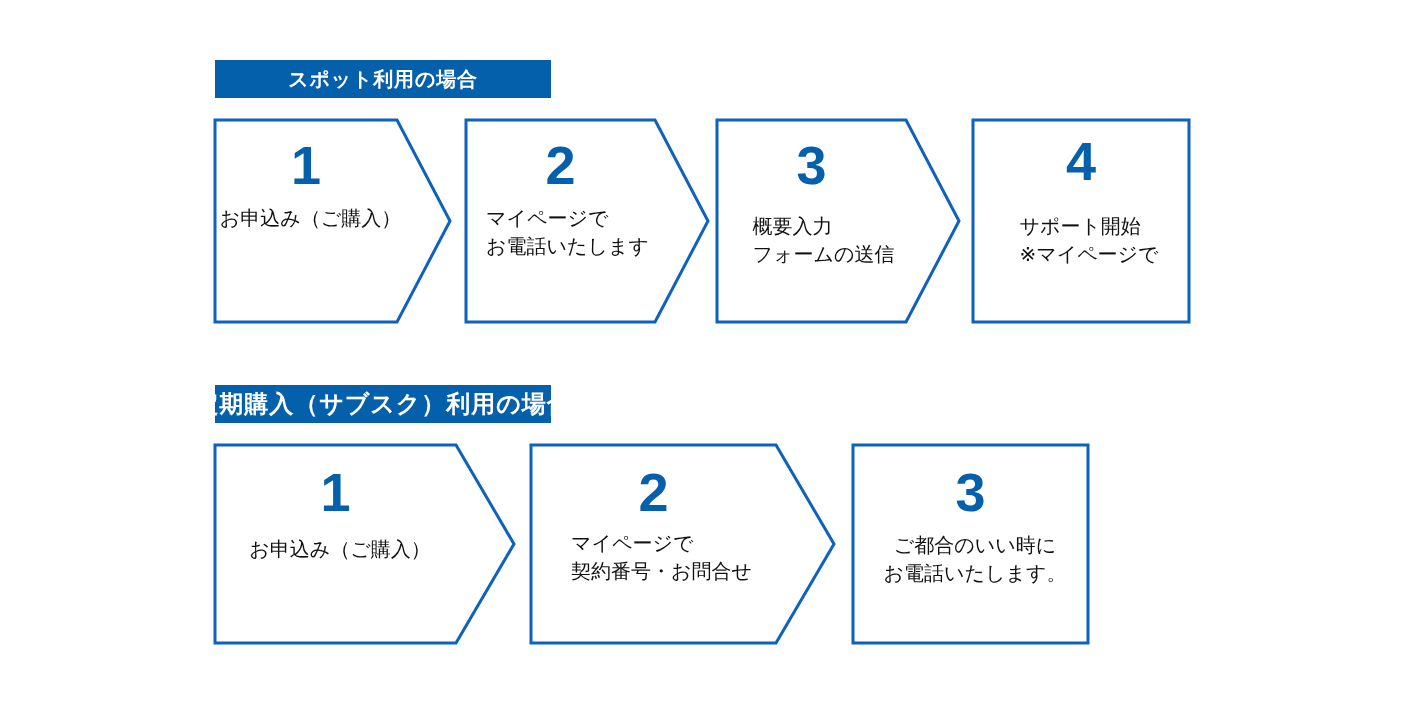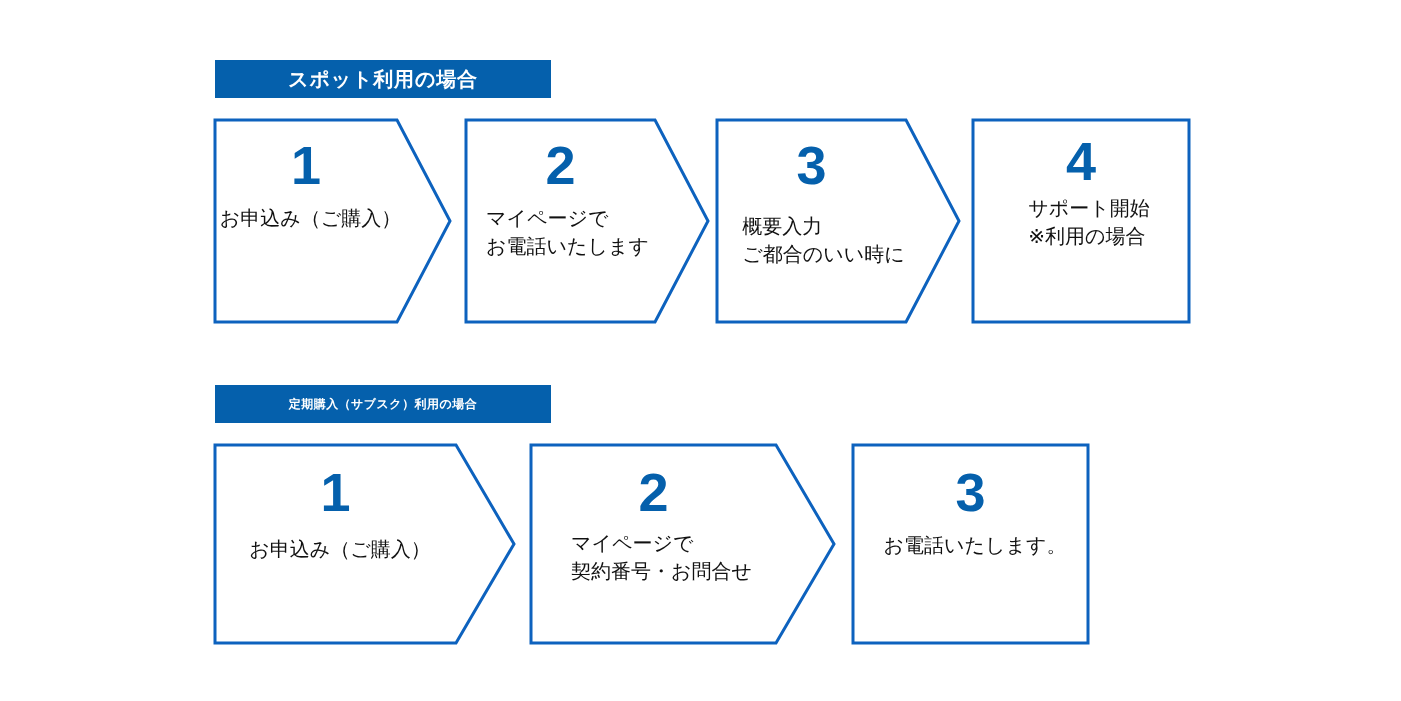--- a/index.html
+++ b/index.html
@@ -125,39 +125,39 @@
   </div>
 
   <div class="step align-left" style="left:715px; top:118px; width:246px; height:206px;">
     <svg class="step-shape" viewBox="0 0 246 206" preserveAspectRatio="none">
       <polygon class="outline" points="2,2 191,2 244,103 191,204 2,204" vector-effect="non-scaling-stroke"></polygon>
     </svg>
     <div class="step-content" style="left:2px; width:189px; padding-top:20px;">
       <div class="step-number">3</div>
       <div class="step-lines" style="margin-top:20px; padding-left:24px;">
         <div class="step-line">概要入力</div>
-        <div class="step-line">ご都合のいい時に</div>
+        <div class="step-line">フォームの送信</div>
       </div>
     </div>
   </div>
 
   <div class="step align-left" style="left:971px; top:118px; width:220px; height:206px;">
     <svg class="step-shape" viewBox="0 0 220 206" preserveAspectRatio="none">
       <rect class="outline" x="2" y="2" width="216" height="202" vector-effect="non-scaling-stroke"></rect>
     </svg>
     <div class="step-content" style="left:2px; width:216px; padding-top:16px;">
       <div class="step-number">4</div>
-      <div class="step-lines" style="margin-top:6px; padding-left:16px;">
+      <div class="step-lines" style="margin-top:24px; padding-left:16px;">
         <div class="step-line">サポート開始</div>
-        <div class="step-line">※利用の場合</div>
+        <div class="step-line">※マイページで</div>
       </div>
     </div>
   </div>
 
-  <div class="banner" style="left:215px; top:385px; width:336px; height:38px; font-size:12px;">
+  <div class="banner" style="left:215px; top:385px; width:336px; height:38px; font-size:24px;">
     <span class="banner-label">定期購入（サブスク）利用の場合</span>
   </div>
 
   <div class="step align-center" style="left:213px; top:443px; width:303px; height:202px;">
     <svg class="step-shape" viewBox="0 0 303 202" preserveAspectRatio="none">
       <polygon class="outline" points="2,2 243,2 301,101 243,200 2,200" vector-effect="non-scaling-stroke"></polygon>
     </svg>
     <div class="step-content" style="left:2px; width:241px; padding-top:22px;">
       <div class="step-number">1</div>
       <div class="step-lines" style="margin-top:16px;">
@@ -179,18 +179,19 @@
     </div>
   </div>
 
   <div class="step align-center" style="left:851px; top:443px; width:239px; height:202px;">
     <svg class="step-shape" viewBox="0 0 239 202" preserveAspectRatio="none">
       <rect class="outline" x="2" y="2" width="235" height="198" vector-effect="non-scaling-stroke"></rect>
     </svg>
     <div class="step-content" style="left:2px; width:235px; padding-top:22px;">
       <div class="step-number">3</div>
       <div class="step-lines" style="margin-top:12px;">
+        <div class="step-line">ご都合のいい時に</div>
         <div class="step-line">お電話いたします。</div>
       </div>
     </div>
   </div>
 
 </div>
 
 </body></html>

